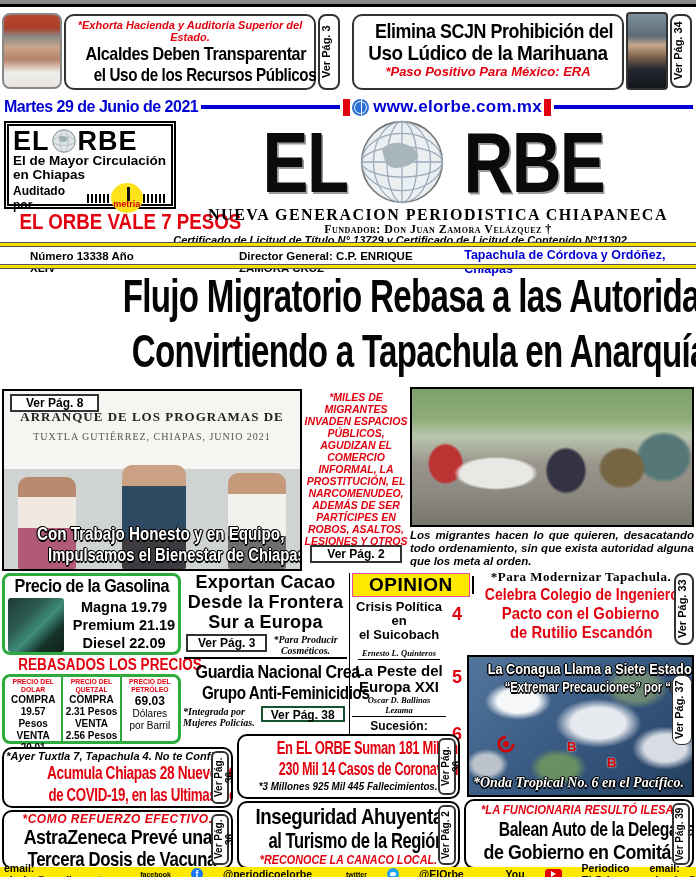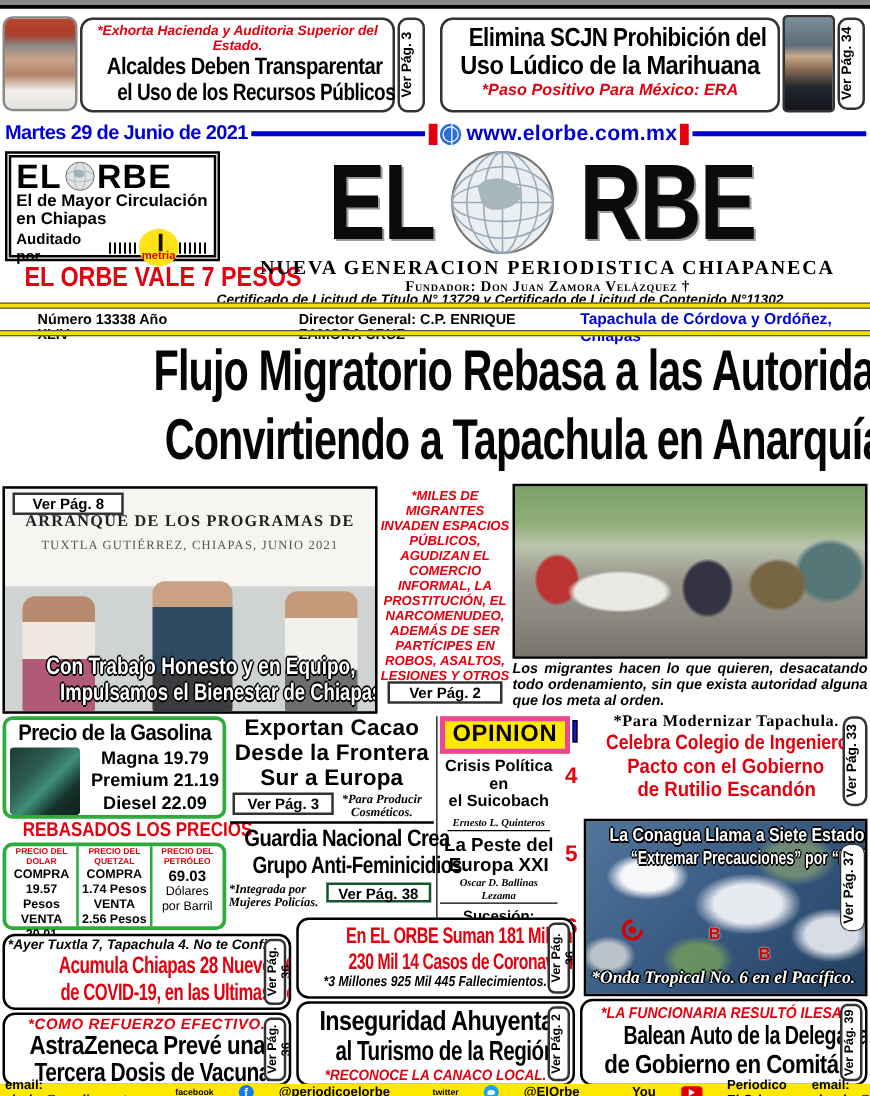--- a/index.html
+++ b/index.html
@@ -116,21 +116,21 @@
   .midline { left:184px; top:650px; width:163px; border-top:2px solid #000; }
   .guardia { left:181px; top:654px; width:168px; text-align:center; }
   .guardia-h { font-size:19px; line-height:21px; font-weight:bold; letter-spacing:-.5px; }
   .guardia-row { display:flex; margin-top:3px; }
   .guardia-k { font-size:10px; line-height:11px; font-weight:bold; font-style:italic; text-align:left; margin-left:2px; }
   .vp38 { border:2px solid #14532d; background:#fff; font-size:12px; font-weight:bold; padding:0 8px; margin-left:6px; height:16px; }
 
   .vdiv1 { left:349px; top:566px; height:172px; width:0; border-left:1px solid #000; }
   .opinion { left:352px; top:566px; width:110px; }
   .op-head { display:flex; }
-  .op-title { background:#ffe800; border:4px solid #ec4899; font-size:19px; font-weight:bold; padding:0 6px; letter-spacing:.5px; }
+  .op-title { background:#ffe800; border:1px solid #ec4899; font-size:19px; font-weight:bold; padding:0 16px; letter-spacing:.5px; }
   .op-sq { width:26px; height:18px; background:#1414d8; border:1px solid #000; margin-left:2px; margin-top:3px; }
   .op-item { position:relative; padding-right:16px; text-align:center; margin-top:3px; }
   .op-t1 { font-size:13px; line-height:14px; font-weight:bold; }
   .op-t2 { font-size:15px; line-height:16px; font-weight:bold; }
   .op-t3 { font-size:12px; line-height:13px; font-weight:bold; }
   .op-a { font-size:8.5px; font-weight:bold; font-style:italic; border-bottom:1px solid #000; display:inline-block; padding:0 4px 1px; }
   .op-pg { position:absolute; right:0; top:4px; font-size:18px; font-weight:bold; color:#e3000f; }
 
   .colegio { left:467px; top:562px; width:228px; text-align:center; }
   .colegio-k { font-size:13px; letter-spacing:.5px; }
@@ -309,21 +309,21 @@
     <div class="curcol">
       <div class="cur-t">PRECIO DEL DOLAR</div>
       <div class="cur-v">COMPRA</div>
       <div class="cur-v">19.57 Pesos</div>
       <div class="cur-v">VENTA</div>
       <div class="cur-v">20.01 Pesos</div>
     </div>
     <div class="curcol">
       <div class="cur-t">PRECIO DEL QUETZAL</div>
       <div class="cur-v">COMPRA</div>
-      <div class="cur-v">1.74 Pesos</div>
+      <div class="cur-v">2.31 Pesos</div>
       <div class="cur-v">VENTA</div>
       <div class="cur-v">2.56 Pesos</div>
     </div>
     <div class="curcol">
       <div class="cur-t">PRECIO DEL</div>
       <div class="cur-t">PETRÓLEO</div>
       <div class="cur-big">69.03</div>
       <div class="cur-v" style="font-weight:normal">Dólares</div>
       <div class="cur-v" style="font-weight:normal">por Barril</div>
     </div>

